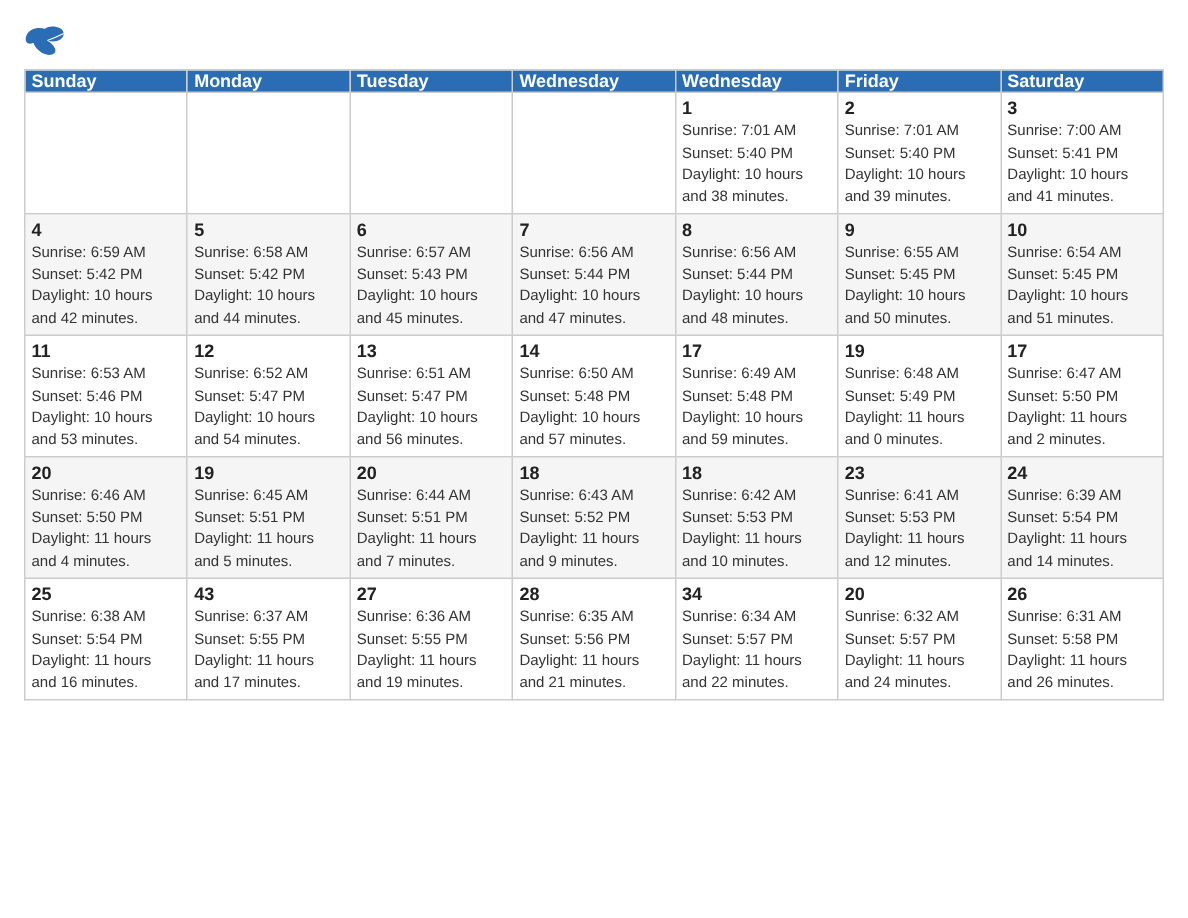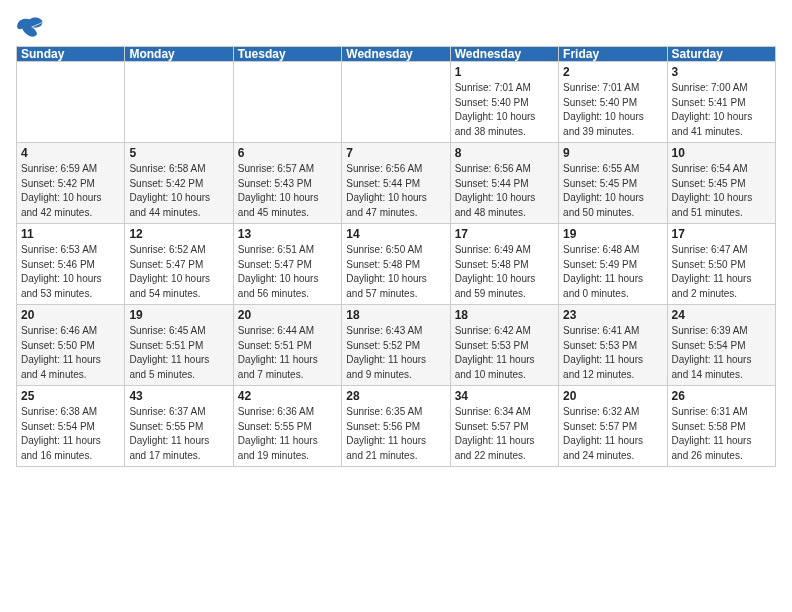--- a/index.html
+++ b/index.html
@@ -223,21 +223,21 @@
       <tr>
         <td>
           <span class="day-num">25</span>
           <div class="day-info">Sunrise: 6:38 AM<br>Sunset: 5:54 PM<br>Daylight: 11 hours<br>and 16 minutes.</div>
         </td>
         <td>
           <span class="day-num">43</span>
           <div class="day-info">Sunrise: 6:37 AM<br>Sunset: 5:55 PM<br>Daylight: 11 hours<br>and 17 minutes.</div>
         </td>
         <td>
-          <span class="day-num">42</span>
+          <span class="day-num">27</span>
           <div class="day-info">Sunrise: 6:36 AM<br>Sunset: 5:55 PM<br>Daylight: 11 hours<br>and 19 minutes.</div>
         </td>
         <td>
           <span class="day-num">28</span>
           <div class="day-info">Sunrise: 6:35 AM<br>Sunset: 5:56 PM<br>Daylight: 11 hours<br>and 21 minutes.</div>
         </td>
         <td>
           <span class="day-num">34</span>
           <div class="day-info">Sunrise: 6:34 AM<br>Sunset: 5:57 PM<br>Daylight: 11 hours<br>and 22 minutes.</div>
         </td>

